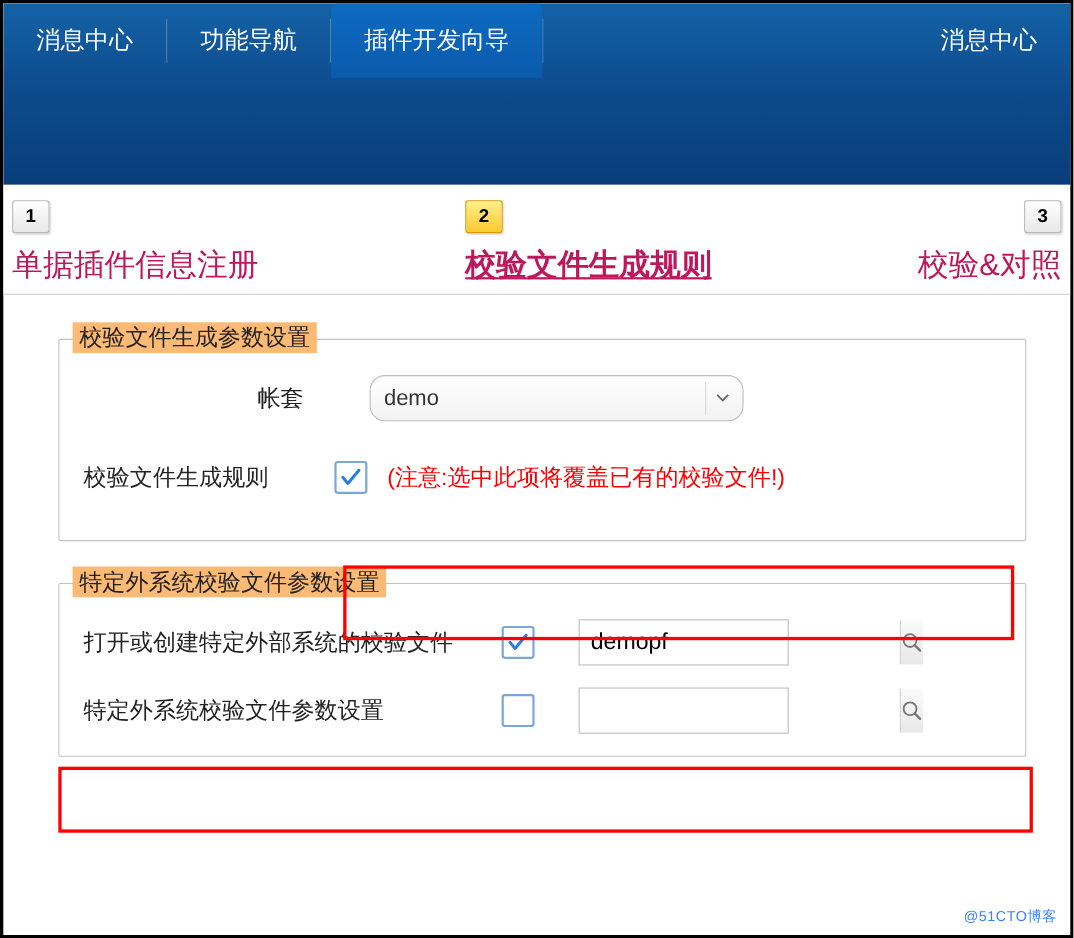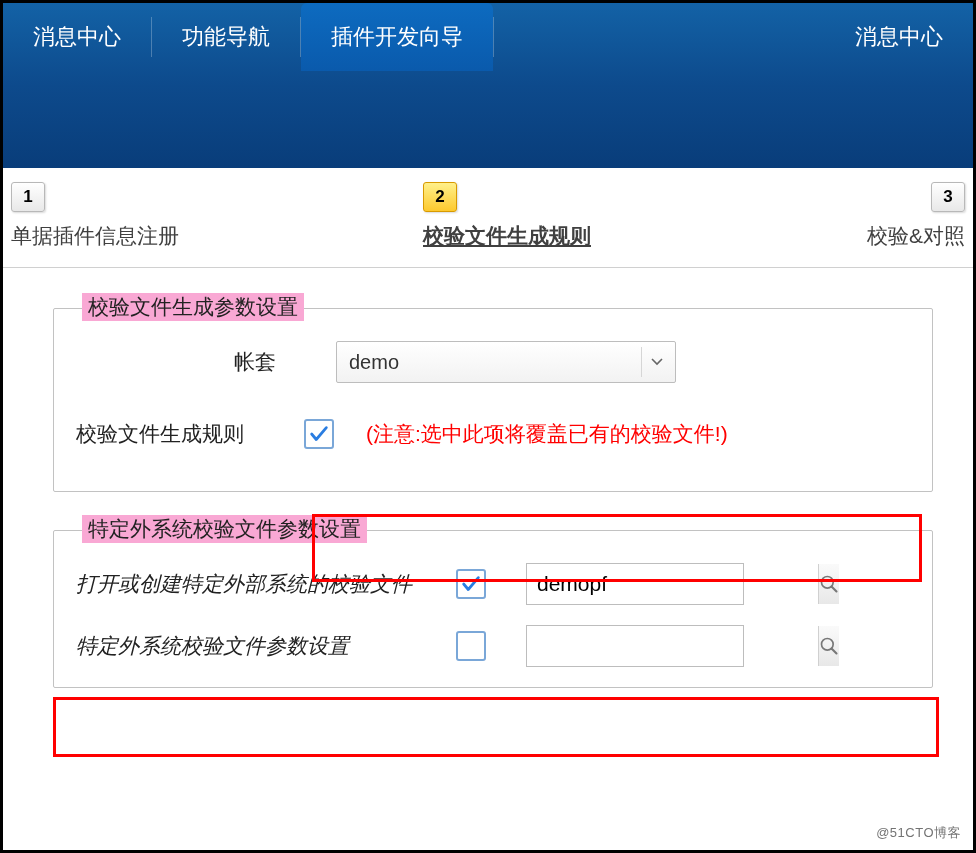--- a/index.html
+++ b/index.html
@@ -9,44 +9,44 @@
 .tab { color: #fff; font-size: 22px; padding: 18px 30px; height: 68px; display: flex; align-items: center; cursor: pointer; position: relative; }
 .tab-divider { width: 1px; height: 40px; background: rgba(255,255,255,0.25); margin-top: 14px; }
 .tab.active { background: linear-gradient(to bottom, #0d6bc0, #0a5aac); border-radius: 6px 6px 0 0; }
 .steps-bar { background: #fff; border-bottom: 1px solid #d0d0d0; height: 100px; display: flex; align-items: flex-start; padding-top: 14px; position: relative; }
 .step { display: flex; flex-direction: column; align-items: flex-start; position: absolute; }
 .step-1 { left: 8px; }
 .step-2 { left: 420px; }
 .step-3 { right: 8px; align-items: flex-end; }
 .step-badge { width: 34px; height: 30px; border: 1px solid #b8b8b8; border-radius: 3px; background: linear-gradient(to bottom, #fff, #e8e8e8); display: flex; align-items: center; justify-content: center; font-weight: bold; font-size: 17px; box-shadow: 1px 1px 2px rgba(0,0,0,0.15); }
 .step-badge.active { border-color: #d89a00; background: linear-gradient(to bottom, #fff08a, #fdc92e); }
-.step-label { font-size: 21px; color: #404040; margin-top: 10px; }
+.step-label { font-size: 28px; color: #be185d; margin-top: 10px; }
 .step-label.active { font-weight: bold; text-decoration: underline; }
 .content { padding: 40px 40px 20px 50px; }
 .fieldset { border: 1px solid #c2c2c2; border-radius: 2px; padding: 30px 22px 18px 22px; margin-bottom: 38px; position: relative; }
-.fieldset-legend { position: absolute; top: -16px; left: 28px; background: #f9a8d4; padding: 0 6px; font-size: 21px; color: #222; }
+.fieldset-legend { position: absolute; top: -16px; left: 12px; background: #fdba74; padding: 0 6px; font-size: 21px; color: #222; }
 .row { display: flex; align-items: center; margin-bottom: 16px; min-height: 46px; }
 .row-label { font-size: 21px; color: #222; }
-.select-wrap { margin-left: 60px; width: 340px; height: 42px; border: 1px solid #bdbdbd; background: linear-gradient(to bottom, #fff 0%, #f2f2f2 100%); display: flex; align-items: center; padding: 0 4px 0 12px; border-radius: 2px; }
+.select-wrap { margin-left: 60px; width: 340px; height: 42px; border: 1px solid #bdbdbd; background: linear-gradient(to bottom, #fff 0%, #f2f2f2 100%); display: flex; align-items: center; padding: 0 4px 0 12px; border-radius: 14px; }
 .select-value { flex: 1; font-size: 20px; color: #333; }
 .select-arrow { width: 30px; height: 30px; display: flex; align-items: center; justify-content: center; border-left: 1px solid #d6d6d6; }
 .select-arrow svg { width: 12px; height: 8px; }
 .checkbox { width: 30px; height: 30px; border: 2px solid #7aa7d8; border-radius: 3px; display: flex; align-items: center; justify-content: center; background: #fff; }
 .checkbox.checked svg { display: block; }
 .checkbox svg { display: none; width: 22px; height: 22px; }
-.warning-text { color: #f00; font-size: 21px; margin-left: 32px; }
+.warning-text { color: #f00; font-size: 21px; margin-left: 18px; }
 .red-highlight-1 { position: absolute; border: 3px solid #f00; left: 309px; top: 511px; width: 610px; height: 68px; pointer-events: none; }
 .red-highlight-2 { position: absolute; border: 3px solid #f00; left: 50px; top: 694px; width: 886px; height: 60px; pointer-events: none; }
-.input-search { display: flex; align-items: flex-start; height: 42px; border: 1px solid #bdbdbd; background: #fff; width: 218px; }
+.input-search { display: flex; align-items: flex-start; height: 42px; border: 1px solid #bdbdbd; background: #fff; width: 191px; }
 .input-search input { border: none; outline: none; font-size: 21px; padding: 0 10px; flex: 1; background: transparent; height: 100%; }
 .input-search .search-btn { width: 40px; height: 100%; background: linear-gradient(to bottom, #fafafa, #e8e8e8); border-left: 1px solid #d0d0d0; display: flex; align-items: center; justify-content: center; }
 .input-search .search-btn svg { width: 20px; height: 20px; }
-.fieldset-2 .row-label { min-width: 380px; font-style: italic; }
+.fieldset-2 .row-label { min-width: 380px; }
 .fieldset-2 .gap { width: 40px; }
-.watermark { position: absolute; right: 12px; bottom: 8px; font-size: 13px; color: #737373; letter-spacing: 0.5px; }
+.watermark { position: absolute; right: 12px; bottom: 8px; font-size: 13px; color: #3b82f6; letter-spacing: 0.5px; }
 </style>
 </head>
 <body>
 
 <div class="container">
   <div class="header">
     <div class="tab">
         <span>消息中心</span>
       </div>
     <div class="tab-divider"></div>

